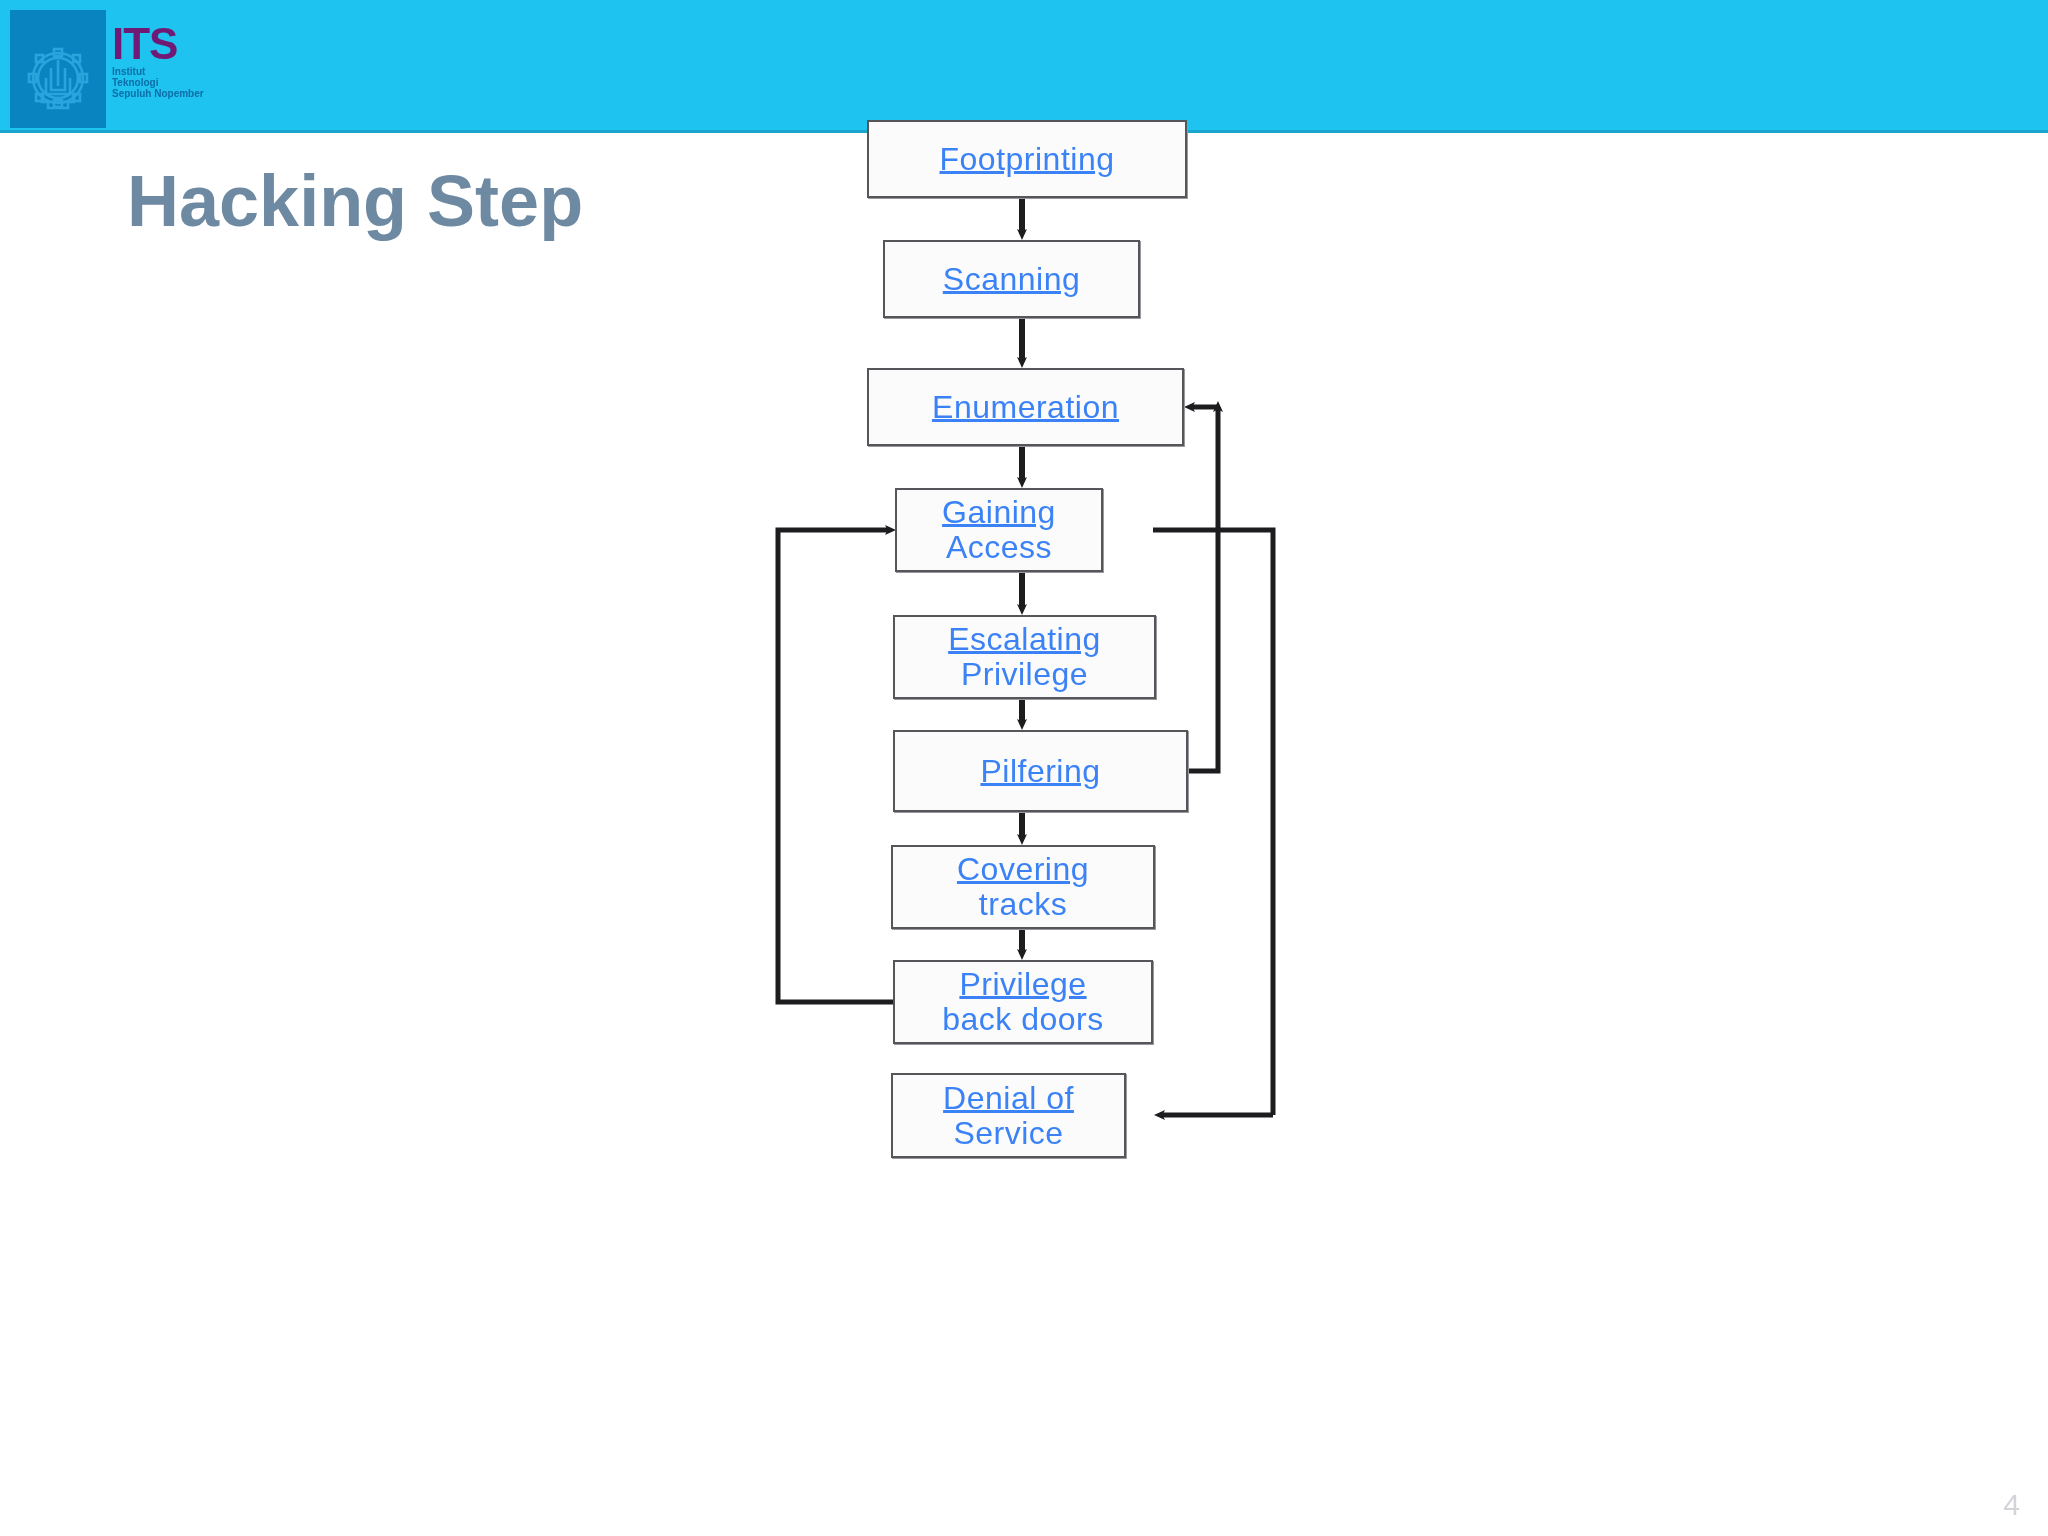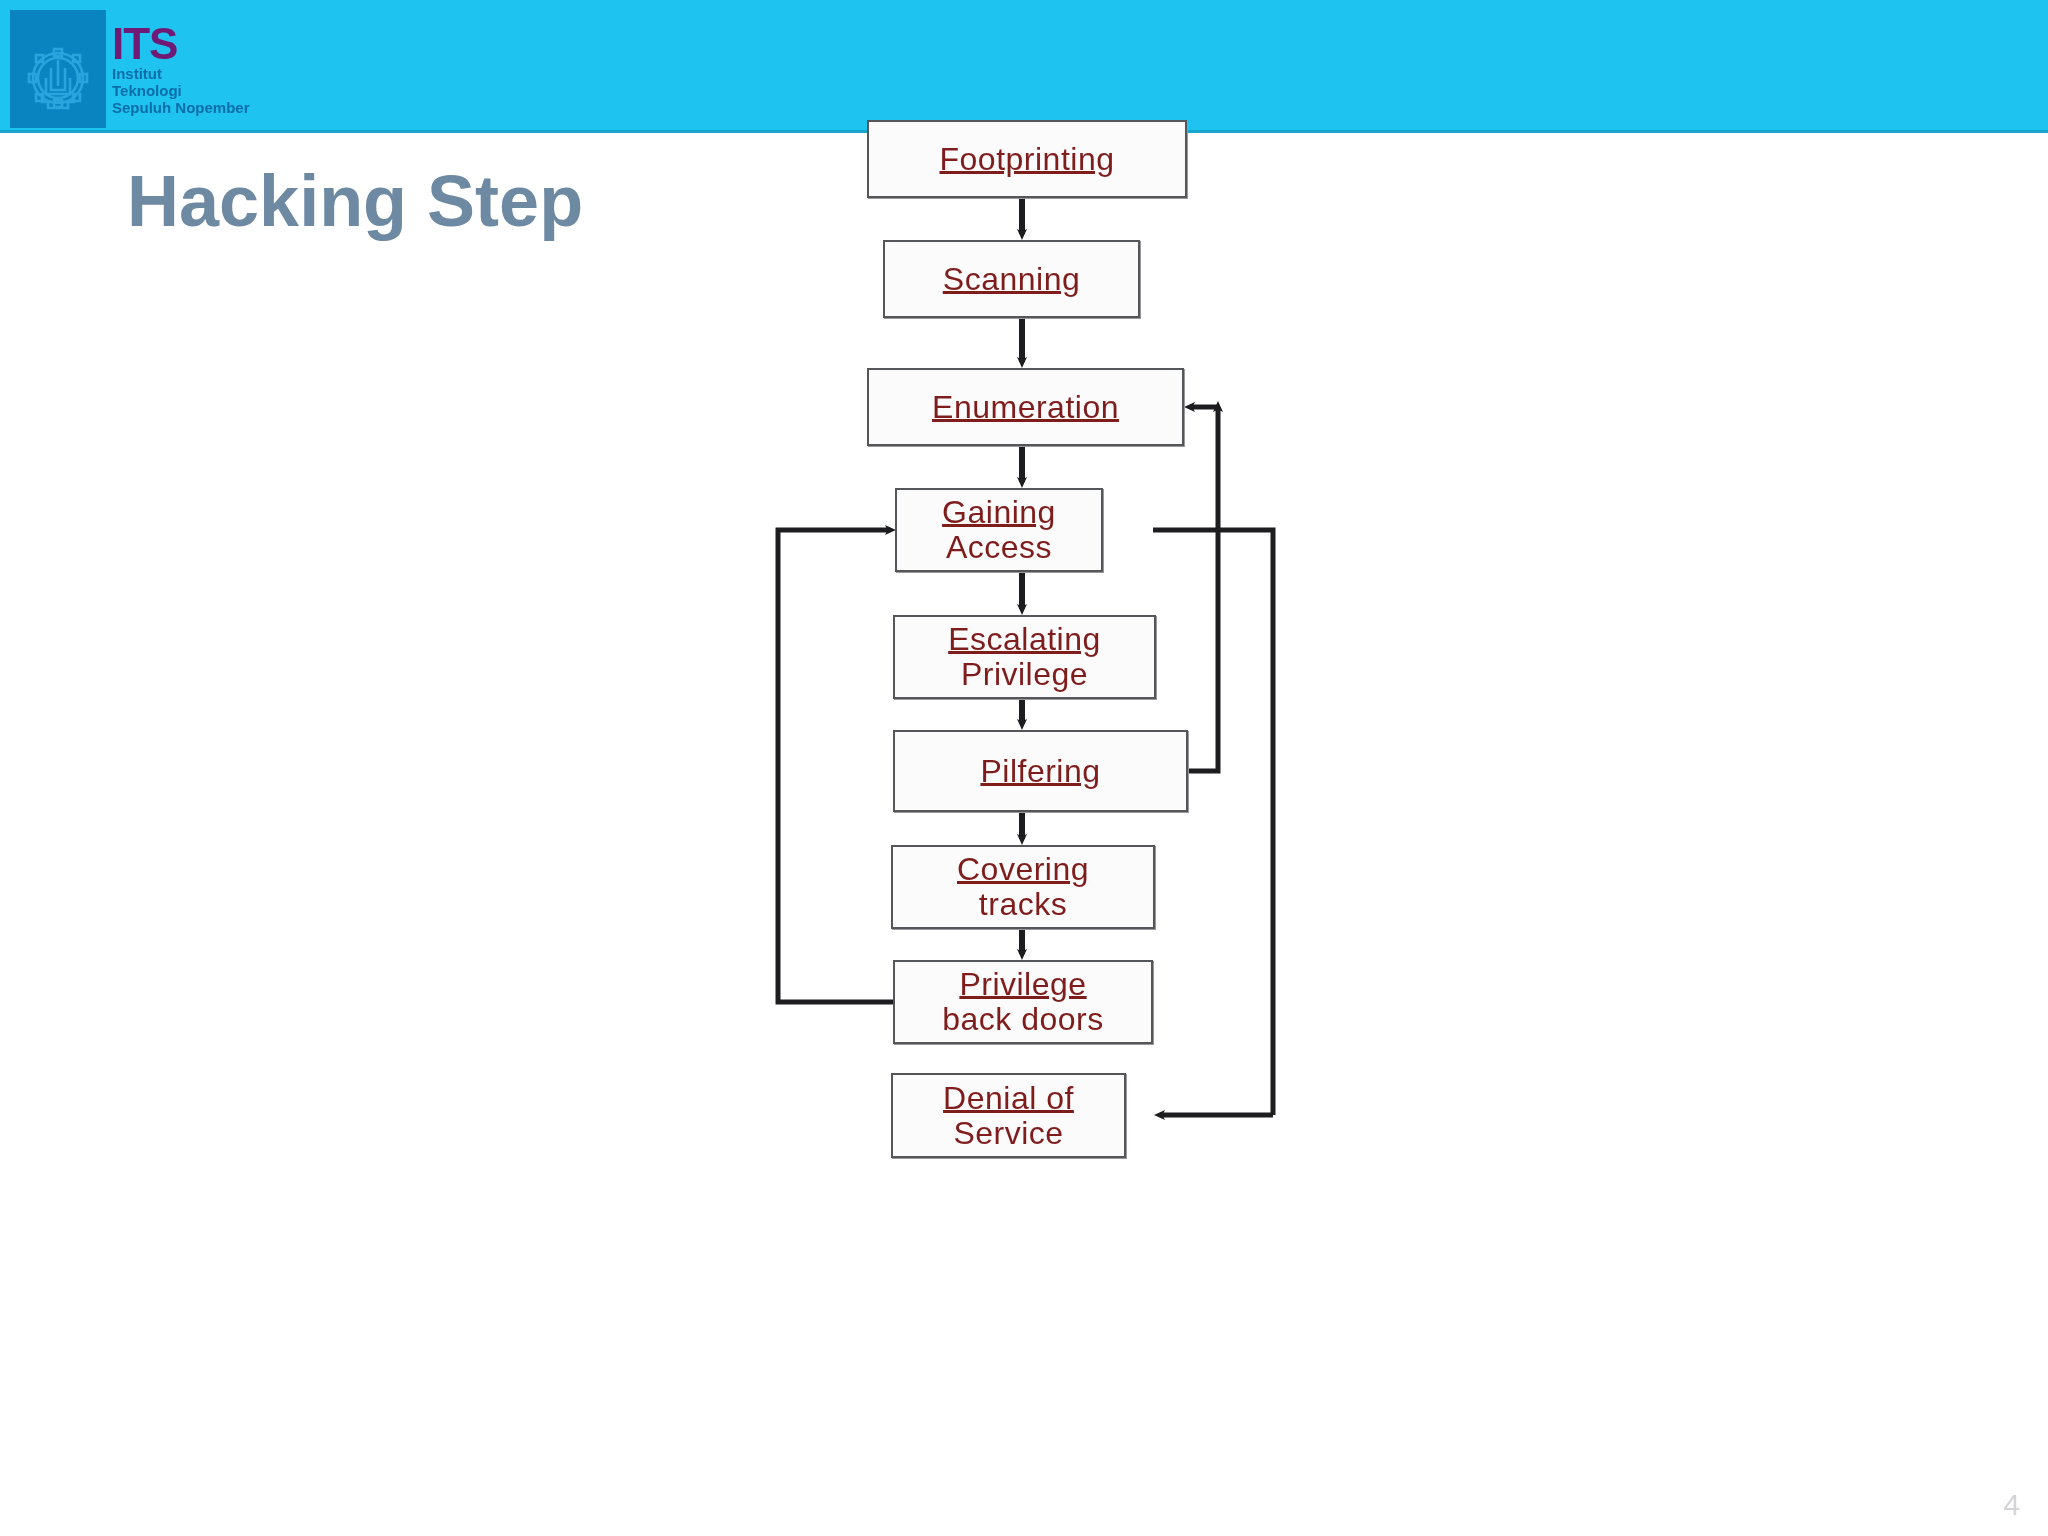--- a/index.html
+++ b/index.html
@@ -23,21 +23,21 @@
   #logo-mark{position:absolute;left:12px;top:28px;width:72px;height:78px;}
   #logo-wordmark{
     position:absolute;left:112px;top:22px;width:220px;height:100px;
     color:#0b6ea8;line-height:1;
   }
   #its-text{
     font-size:44px;font-weight:bold;letter-spacing:-1px;
     color:#701a75;display:block;height:44px;
   }
   .its-sub{
-    font-size:15px;font-weight:bold;color:#0b6ea8;display:block;
+    font-size:10px;font-weight:bold;color:#0b6ea8;display:block;
     letter-spacing:0px;line-height:1.12;
   }
   
   #page-title{
     position:absolute;left:127px;top:160px;
     font-size:72px;font-weight:bold;
     color:#6e8aa3;
     letter-spacing:0px;
     white-space:nowrap;
   }
@@ -54,21 +54,21 @@
   .flow-box{
     position:absolute;box-sizing:border-box;
     background:#fbfbfb;
     border:2px solid #55565a;
     box-shadow:1px 1px 0 #9a9a9e;
     display:flex;align-items:center;justify-content:center;
     text-align:center;
   }
   .flow-label{
     font-family:"Liberation Sans", sans-serif;
-    font-size:32px;color:#7f1d1d;line-height:1.08;
+    font-size:32px;color:#3b82f6;line-height:1.08;
     letter-spacing:0.5px;
   }
   .flow-label .ul{ text-decoration:underline; text-underline-offset:1px; }
 </style>
 </head>
 <body>
 
 <div id="header-bar">
 
   <div id="logo-block">

